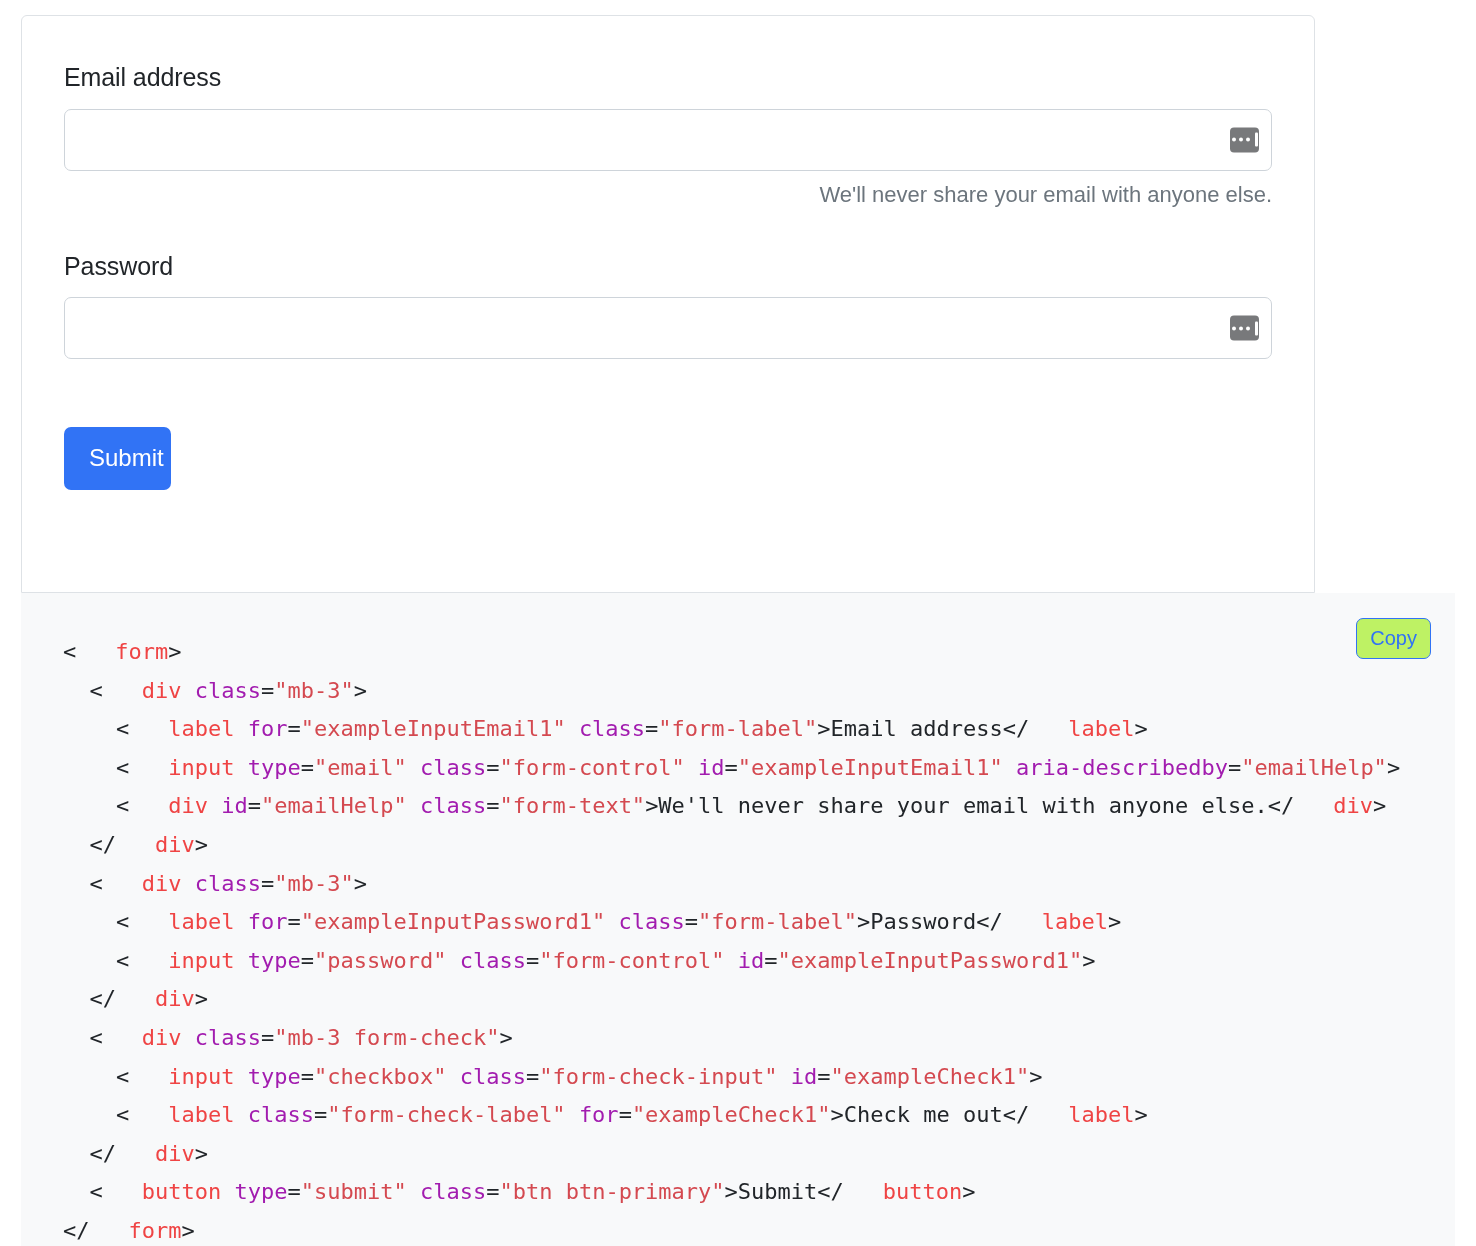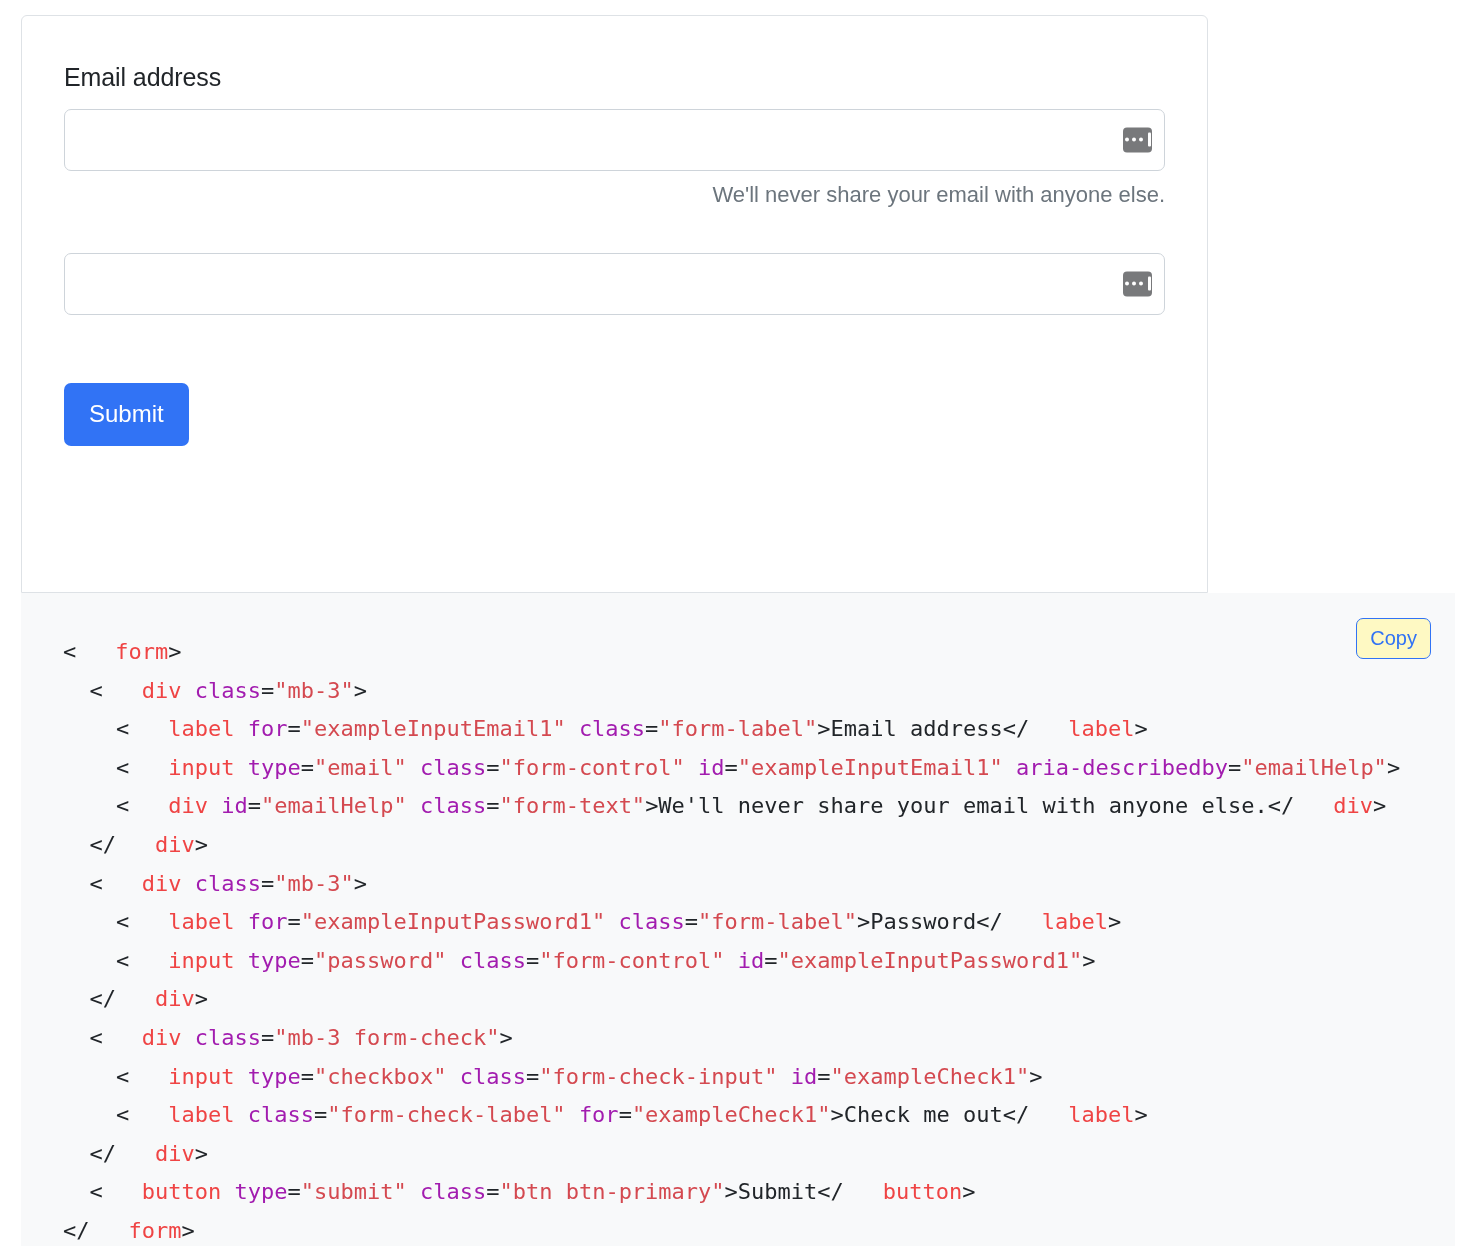--- a/index.html
+++ b/index.html
@@ -14,21 +14,21 @@
     font-family: "Liberation Sans", sans-serif;
     -webkit-font-smoothing: antialiased;
     overflow: hidden;
   }
 
   
   .bd-example {
     position: absolute;
     left: 21px;
     top: 15px;
-    width: 1187px;
+    width: 1294px;
     height: 578px;
     border: 1px solid #dee2e6;
     border-radius: 6px 6px 0 0;
     background: #ffffff;
     padding: 48px 42px 40px 42px;
   }
 
   .form-group { margin-bottom: 0; }
 
   .form-label {
@@ -126,40 +126,40 @@
 
   .btn-primary {
     display: inline-block;
     background: #3173f5;
     border: none;
     border-radius: 7px;
     color: #ffffff;
     font-family: "Liberation Sans", sans-serif;
     font-size: 24px;
     line-height: 1;
-    padding: 19px 25px 20px 25px;
+    padding: 19px 7px 20px 25px;
     cursor: pointer;
   }
 
   
   .highlight {
     position: absolute;
     left: 21px;
     top: 593px;
     width: 1434px;
     height: 653px;
     background: #f8f9fa;
     overflow: hidden;
   }
 
   .btn-clipboard {
     position: absolute;
     right: 24px;
     top: 25px;
-    background: #fef9c3;
+    background: #bef264;
     border: 1px solid #3173f5;
     border-radius: 7px;
     color: #3173f5;
     font-family: "Liberation Sans", sans-serif;
     font-size: 20px;
     line-height: 1;
     padding: 9px 13px 10px 13px;
     cursor: pointer;
     z-index: 5;
   }
@@ -201,20 +201,21 @@
         <i></i>
         <span class="bar"></span>
       </span>
     </div>
     <div class="form-text">We'll never share your email with anyone else.</div>
   </div>
 
   <div class="spacer-1"></div>
 
   <div class="form-group">
+    <label class="form-label">Password</label>
     <div class="input-wrap">
       <input class="form-control" type="password" placeholder="" style="">
       <span class="autofill-icon">
         <i></i>
         <i></i>
         <i></i>
         <span class="bar"></span>
       </span>
     </div>
   </div>

